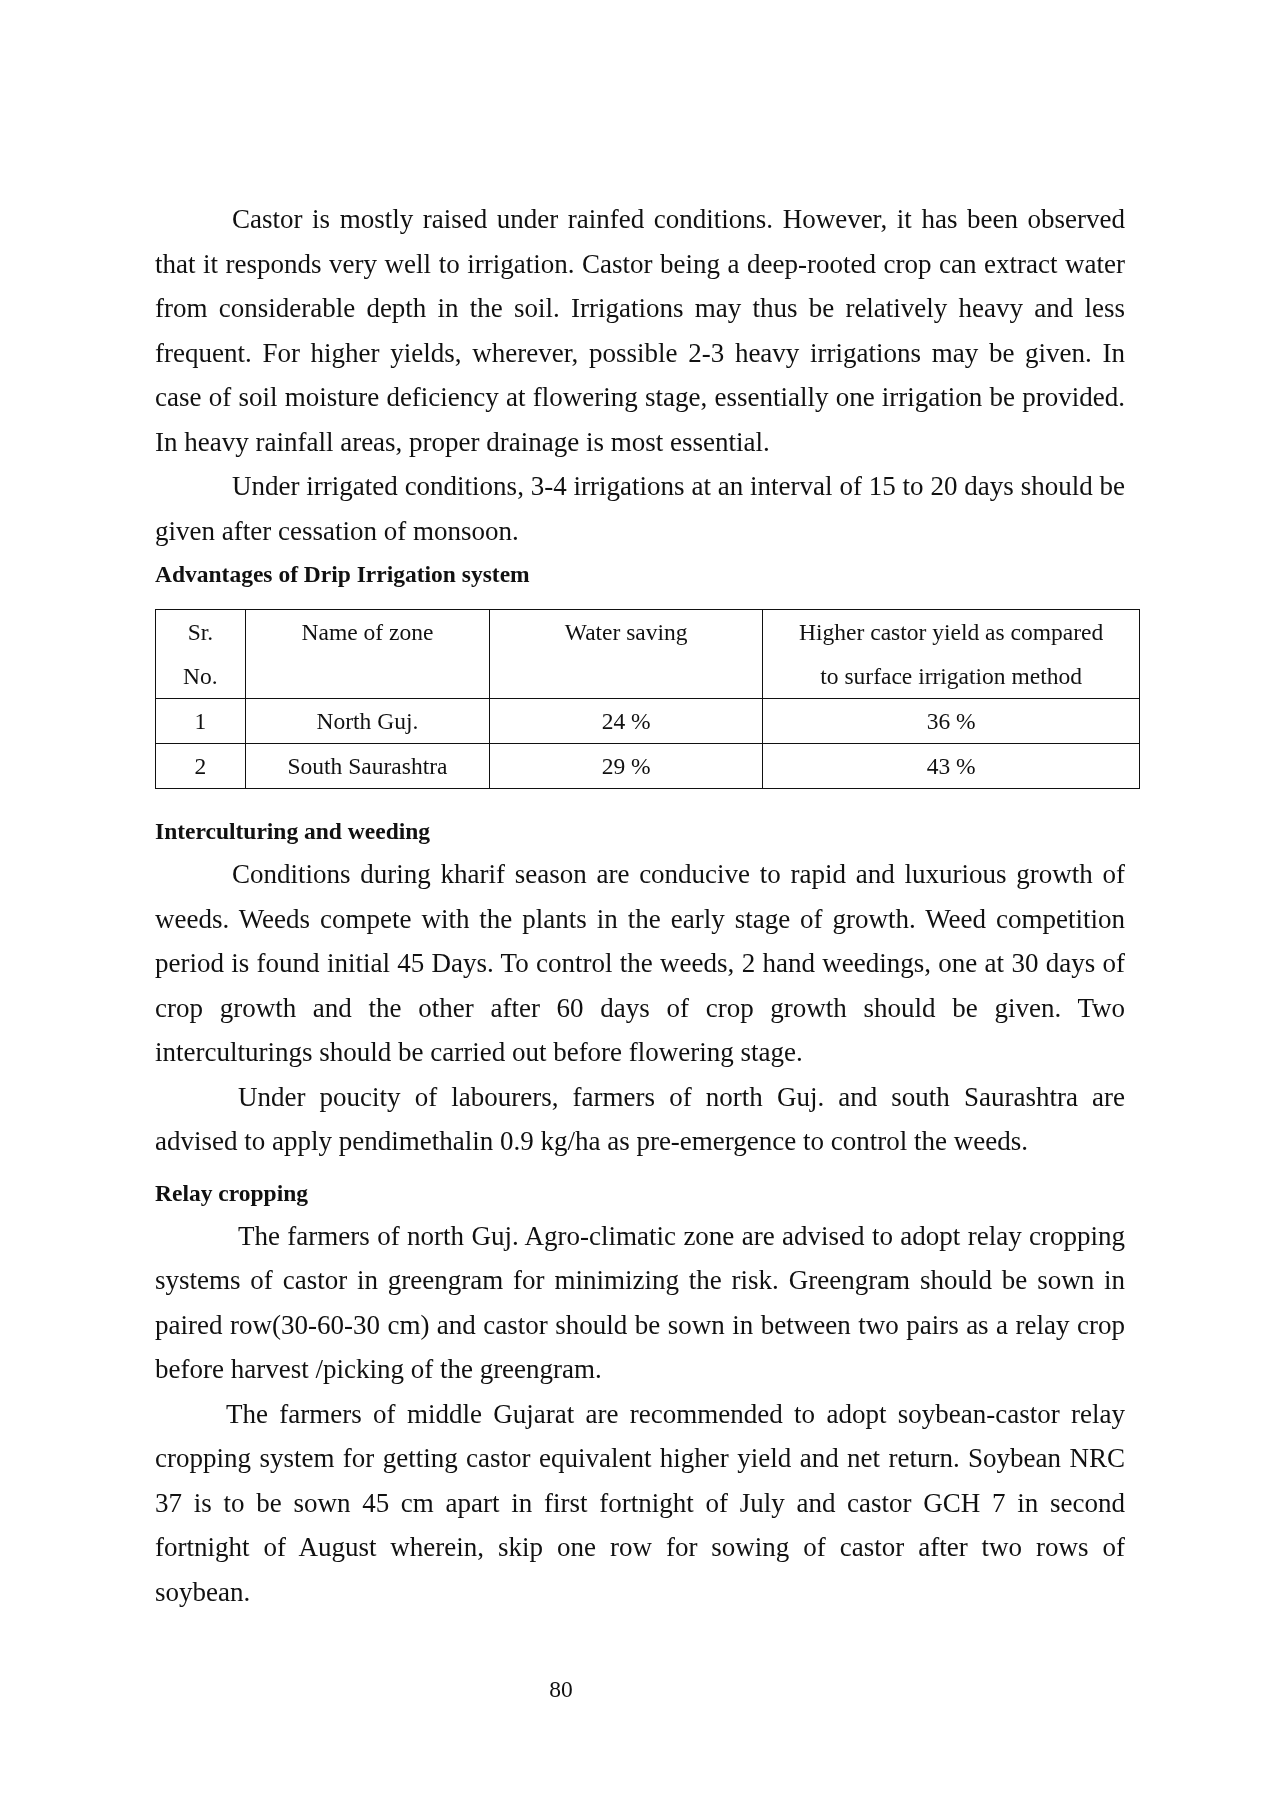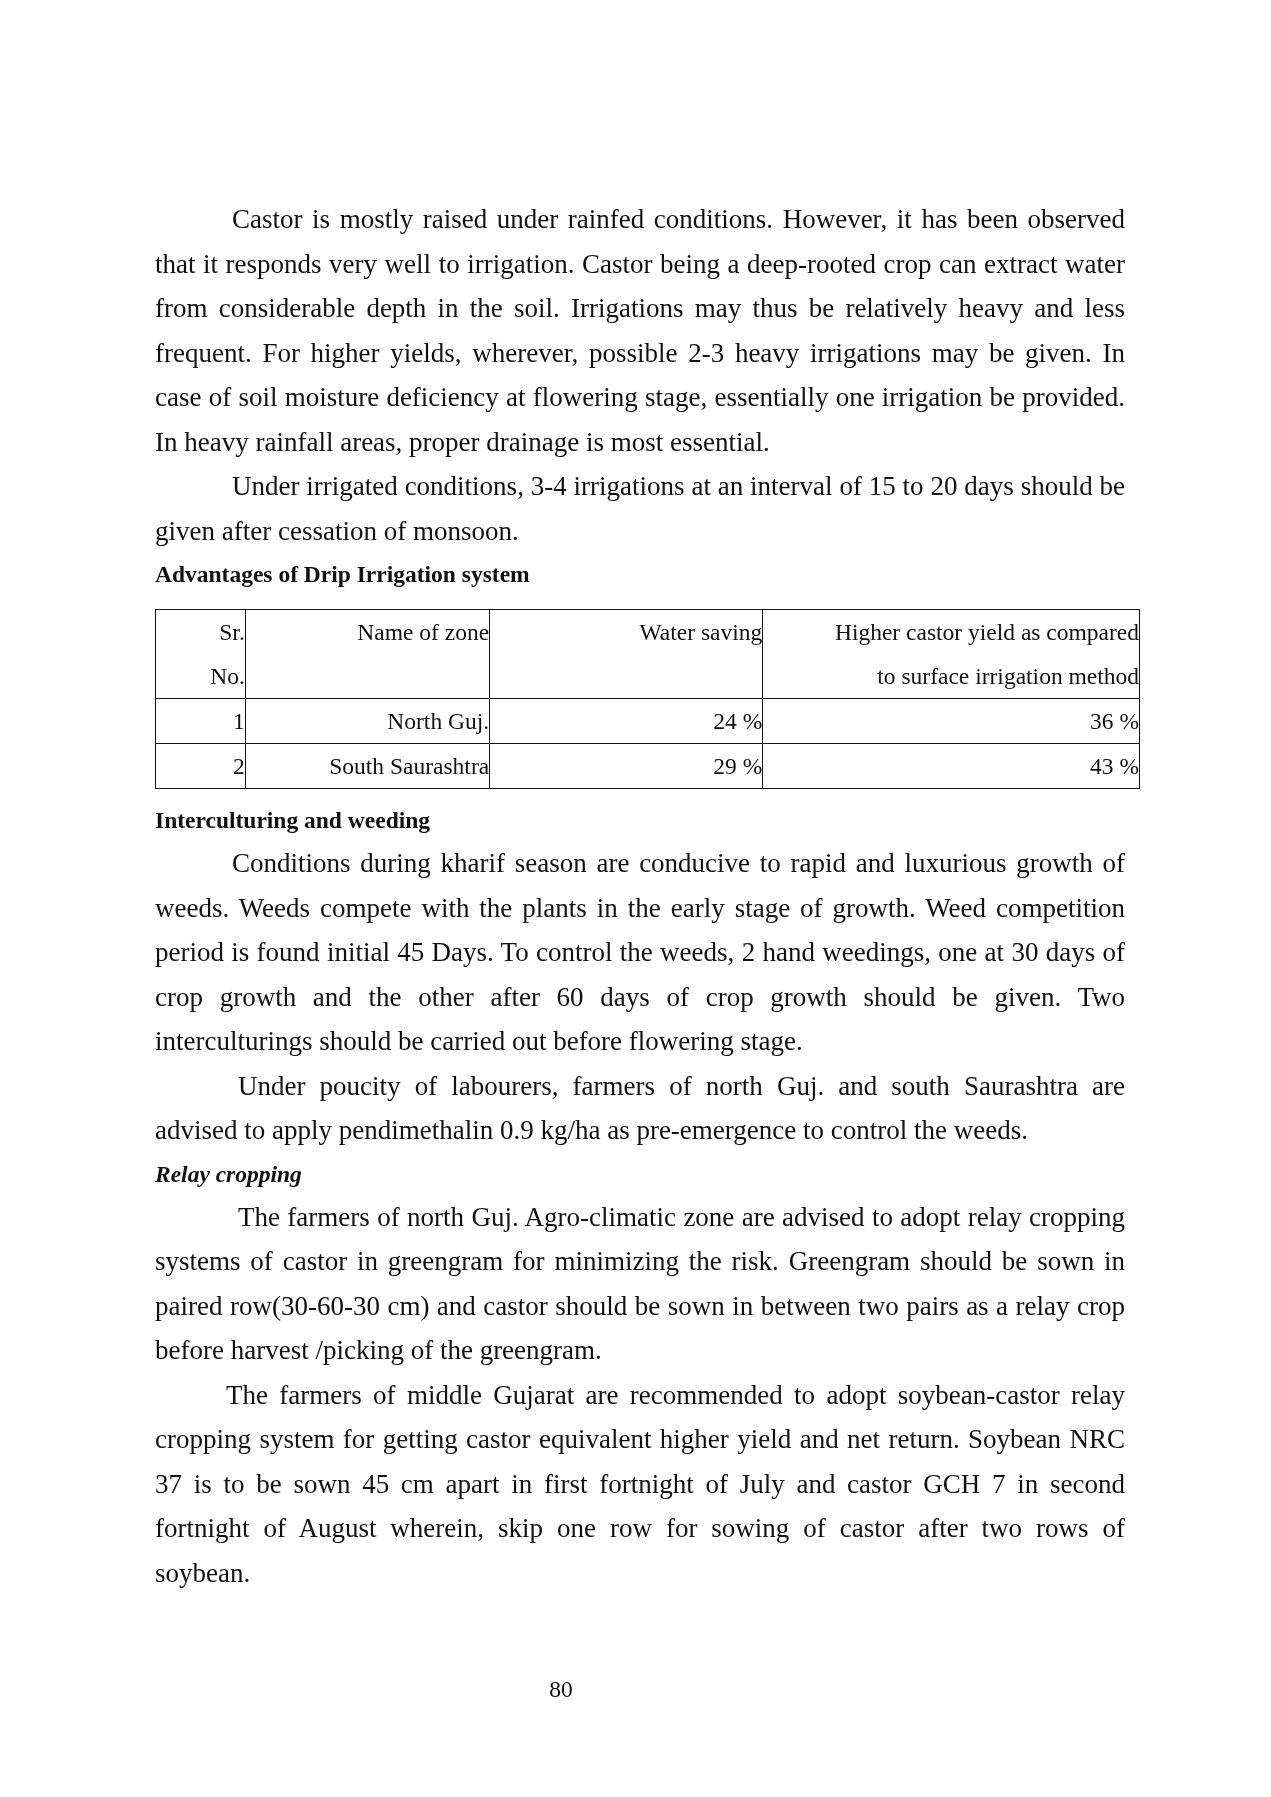--- a/index.html
+++ b/index.html
@@ -13,28 +13,28 @@
     font-weight: bold; font-size: 23.5px; line-height: 30px;
     margin: 0 0 6px 0;
   }
   .para {
     font-size: 27px; line-height: 44.5px; text-align: justify;
     text-indent: 77px; margin: 0;
   }
   .para.indent-plus { text-indent: 83px; }
   .para.indent-minus { text-indent: 71px; }
   #h-drip { margin-top: 6px; margin-bottom: 20px; }
-  #h-inter { margin-top: 16px; margin-bottom: 6px; }
-  #h-relay { margin-top: 6px; margin-bottom: 6px; font-style: italic; }
+  #h-inter { margin-top: 27px; margin-bottom: 6px; }
+  #h-relay { margin-top: 14px; margin-bottom: 6px; }
   table.drip {
     border-collapse: collapse; width: 985px;
     font-size: 23.5px; margin: 0;
   }
   table.drip td, table.drip th {
-    border: 1.6px solid #111; text-align: right; font-weight: normal;
+    border: 1.6px solid #111; text-align: center; font-weight: normal;
     vertical-align: top; padding: 0; line-height: 44px;
   }
   table.drip th { height: 88px; }
   table.drip td { height: 44px; }
   .col1 { width: 89px; } .col2 { width: 244px; } .col3 { width: 273px; } .col4 { width: 376px; }
   .page-number {
     position: absolute; top: 1676px; left: 0; width: 1122px;
     text-align: center; font-size: 23.5px;
   }
 </style>

